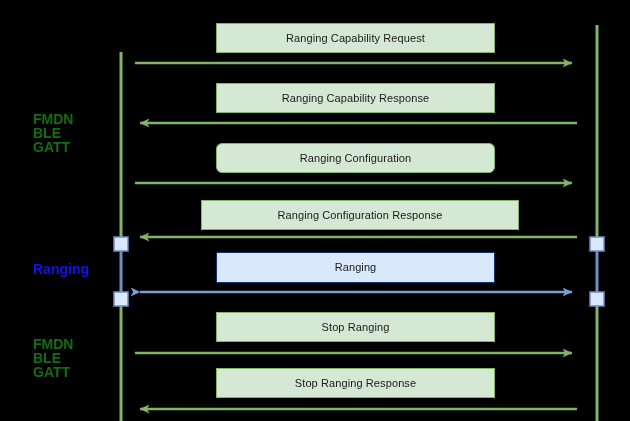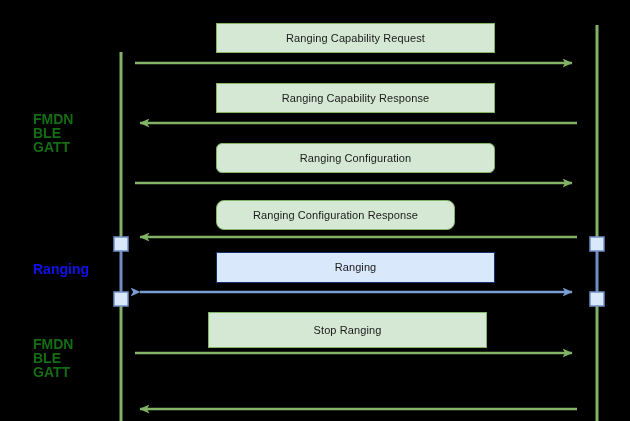--- a/index.html
+++ b/index.html
@@ -124,20 +124,21 @@
   <div class="phase-label green" style="left:33px; top:337px;">FMDN
 BLE
 GATT</div>
 
   <div class="msg-box green" style="left:216px; top:23px; width:279px; height:30px;">Ranging Capability Request</div>
 
   <div class="msg-box green" style="left:216px; top:83px; width:279px; height:30px;">Ranging Capability Response</div>
 
   <div class="msg-box green" style="left:216px; top:143px; width:279px; height:30px;border-radius:6px;">Ranging Configuration</div>
 
-  <div class="msg-box green" style="left:216px; top:200px; width:239px; height:30px;border-radius:8px;">Ranging Configuration Response</div>
+  <div class="msg-box green" style="left:201px; top:200px; width:318px; height:30px;">Ranging Configuration Response</div>
 
   <div class="msg-box blue" style="left:216px; top:252px; width:279px; height:31px;">Ranging</div>
 
-  <div class="msg-box green" style="left:208px; top:312px; width:279px; height:36px;">Stop Ranging</div>
+  <div class="msg-box green" style="left:216px; top:312px; width:279px; height:30px;">Stop Ranging</div>
 
+  <div class="msg-box green" style="left:216px; top:368px; width:279px; height:30px;">Stop Ranging Response</div>
 
 </div>
 
 </body></html>

